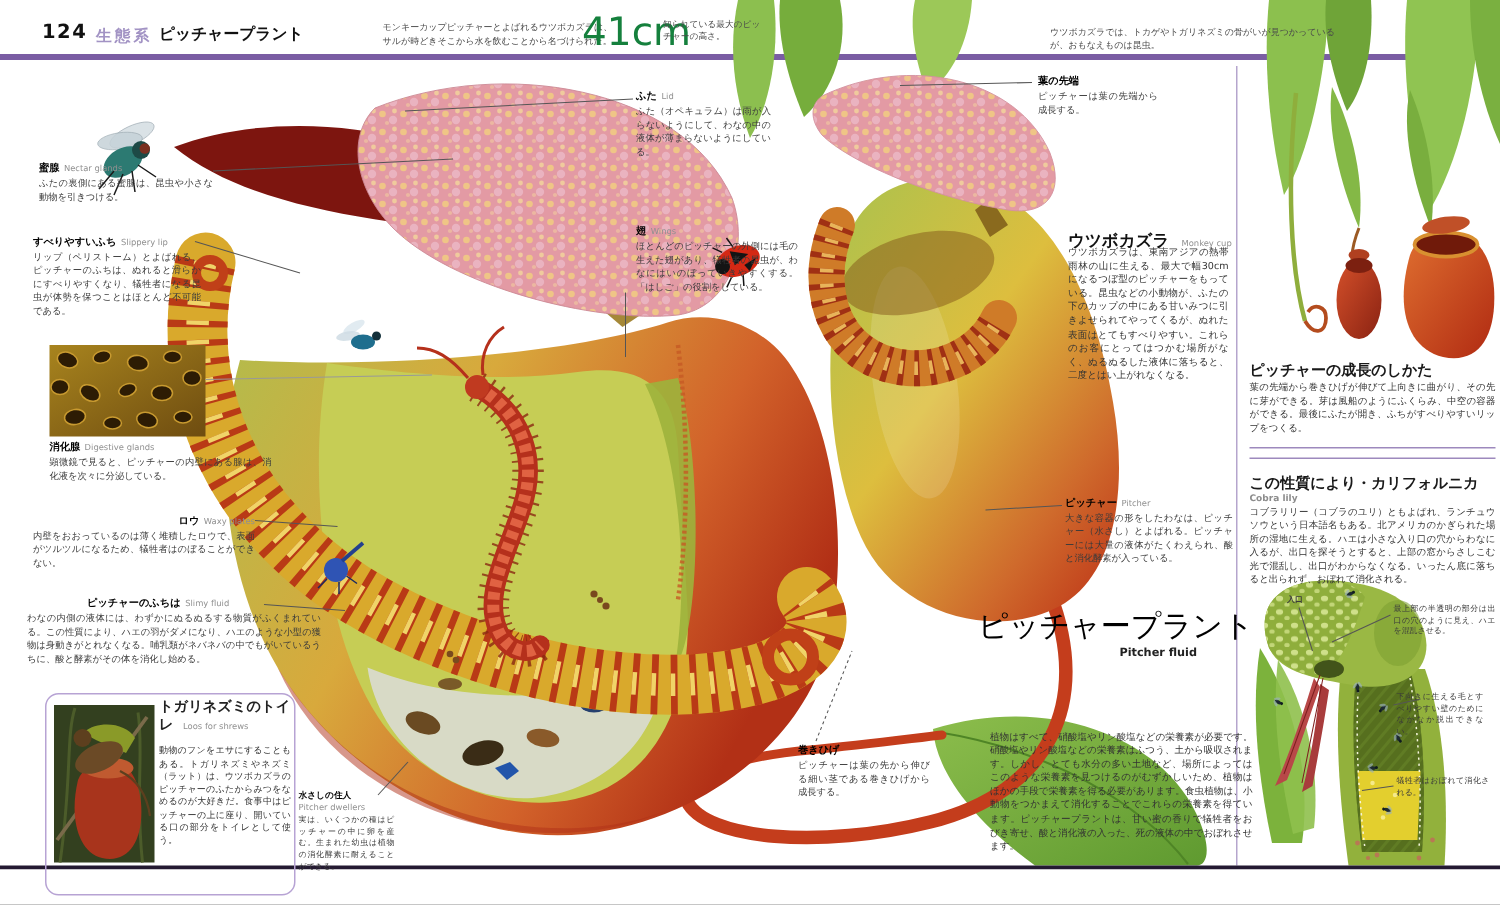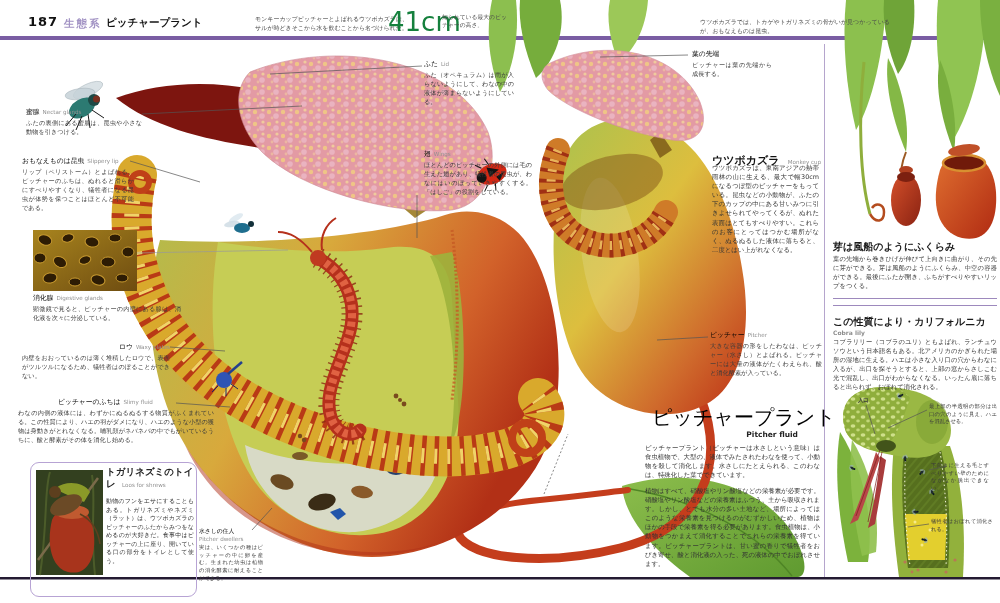--- a/index.html
+++ b/index.html
@@ -9,21 +9,21 @@
   .txt{position:absolute;z-index:3}
   
   .pagenum{font-size:13px;font-weight:bold;color:#111;letter-spacing:1px}
   .category{font-size:10.5px;font-weight:bold;color:#a293c4;letter-spacing:2px}
   .htitle{font-size:10.5px;font-weight:bold;color:#111}
   .hfact{font-size:6px;line-height:1.5;color:#4a4a4a}
   .stat{font-size:26px;color:#15803d;letter-spacing:0}
   .statcap{font-size:5.8px;line-height:1.45;color:#4a4a4a}
   
   .ann{position:absolute;z-index:3;font-size:6.2px;line-height:1.45;color:#3b3b3b}
-  .lbl{font-weight:normal;color:#000;font-size:6.8px}
+  .lbl{font-weight:bold;color:#000;font-size:6.8px}
   .en{font-weight:normal;color:#909090;font-size:5.6px;margin-left:3px}
   .bd{margin-top:1px;text-align:justify}
   .r{text-align:right}
   
   .secTitle{font-size:11px;font-weight:bold;color:#111}
   .secTitleSm{font-size:10px;font-weight:bold;color:#1a1a1a}
   .enBig{font-size:6px;font-weight:bold;color:#8d8d8d}
   .body{font-size:6.4px;line-height:1.42;color:#333;text-align:justify}
   .articleTitle{font-family:"DejaVu Serif",serif;font-size:20px;color:#000;letter-spacing:0px;white-space:nowrap}
   .articleEn{font-size:7.5px;font-weight:bold;color:#222;text-align:right}
@@ -288,35 +288,35 @@
       <path d="M 708,337 L 657,340"></path>
       <path d="M 866,405 L 875,434"></path>
       <path d="M 927,410 L 888,428"></path>
       <path d="M 929,470 L 947,466"></path>
       <path d="M 929,524 L 908,527"></path>
     </g>
 
     <rect x="0" y="577" width="1000" height="2.5" fill="#241a32"></rect>
   </svg>
 
-  <div class="txt pagenum" style="left:28px;top:14px">187</div>
+  <div class="txt pagenum" style="left:28px;top:14px">124</div>
   <div class="txt category" style="left:64px;top:17px">生態系</div>
   <div class="txt htitle" style="left:106px;top:16px">ピッチャープラント</div>
   <div class="txt hfact" style="left:255px;top:14px;width:158px">モンキーカップピッチャーとよばれるウツボカズラは、サルが時どきそこから水を飲むことから名づけられた。</div>
   <div class="txt stat" style="left:388px;top:7px">41cm</div>
   <div class="txt statcap" style="left:442px;top:13px;width:70px">知られている最大のピッチャーの高さ。</div>
   <div class="txt hfact" style="left:700px;top:17px;width:192px">ウツボカズラでは、トカゲやトガリネズミの骨がいが見つかっているが、おもなえものは昆虫。</div>
 
   <div class="ann" style="left:26px;top:108px;width:116px">
     <span class="lbl">蜜腺</span><span class="en">Nectar glands</span>
     <div class="bd">ふたの裏側にある蜜腺は、昆虫や小さな動物を引きつける。</div>
   </div>
 
   <div class="ann" style="left:22px;top:157px;width:112px">
-    <span class="lbl">おもなえものは昆虫</span><span class="en">Slippery lip</span>
+    <span class="lbl">すべりやすいふち</span><span class="en">Slippery lip</span>
     <div class="bd">リップ（ペリストーム）とよばれる、ピッチャーのふちは、ぬれると滑らかにすべりやすくなり、犠牲者になる昆虫が体勢を保つことはほとんど不可能である。</div>
   </div>
 
   <div class="ann" style="left:33px;top:294px;width:148px">
     <span class="lbl">消化腺</span><span class="en">Digestive glands</span>
     <div class="bd">顕微鏡で見ると、ピッチャーの内壁にある腺は、消化液を次々に分泌している。</div>
   </div>
 
   <div class="ann" style="left:22px;top:343px;width:148px">
     <div class="r"><span class="lbl">ロウ</span><span class="en">Waxy plates</span></div>
@@ -344,43 +344,46 @@
   <div class="ann" style="left:424px;top:60px;width:90px">
     <span class="lbl">ふた</span><span class="en">Lid</span>
     <div class="bd">ふた（オペキュラム）は雨が入らないようにして、わなの中の液体が薄まらないようにしている。</div>
   </div>
 
   <div class="ann" style="left:424px;top:150px;width:108px">
     <span class="lbl">翅</span><span class="en">Wings</span>
     <div class="bd">ほとんどのピッチャーの外側には毛の生えた翅があり、犠牲者の昆虫が、わなにはいのぼっていきやすくする。「はしご」の役割をしている。</div>
   </div>
 
+  <div class="ann" style="left:532px;top:496px;width:88px">
+    <span class="lbl">巻きひげ</span>
+    <div class="bd">ピッチャーは葉の先から伸びる細い茎である巻きひげから成長する。</div>
+  </div>
 
   <div class="ann" style="left:692px;top:50px;width:80px">
     <span class="lbl">葉の先端</span>
     <div class="bd">ピッチャーは葉の先端から成長する。</div>
   </div>
 
   <div class="txt" style="left:712px;top:149px">
     <span class="secTitle">ウツボカズラ</span>
     <span class="en">Monkey cup</span>
   </div>
   <div class="txt body" style="left:712px;top:164px;width:107px">ウツボカズラは、東南アジアの熱帯雨林の山に生える、最大で幅30cmになるつぼ型のピッチャーをもっている。昆虫などの小動物が、ふたの下のカップの中にある甘いみつに引きよせられてやってくるが、ぬれた表面はとてもすべりやすい。これらのお客にとってはつかむ場所がなく、ぬるぬるした液体に落ちると、二度とはい上がれなくなる。</div>
 
   <div class="ann" style="left:710px;top:331px;width:112px">
     <span class="lbl">ピッチャー</span><span class="en">Pitcher</span>
     <div class="bd">大きな容器の形をしたわなは、ピッチャー（水さし）とよばれる。ピッチャーには大量の液体がたくわえられ、酸と消化酵素が入っている。</div>
   </div>
 
   <div class="txt articleTitle" style="left:652px;top:404px">ピッチャープラント</div>
   <div class="txt articleEn" style="left:652px;top:430px;width:146px">Pitcher fluid</div>
-  <div class="txt body" style="left:645px;top:444px;width:175px">ピッチャープラント（ピッチャーは水さしという意味）は食虫植物で、大型の、液体でみたされたわなを使って、小動物を殺して消化します。水さしにたとえられる、このわなは、特殊化した葉でできています。</div>
-  <div class="txt body" style="left:645px;top:487px;width:175px">植物はすべて、硝酸塩やリン酸塩などの栄養素が必要です。硝酸塩やリン酸塩などの栄養素はふつう、土から吸収されます。しかし、とても水分の多い土地など、場所によってはこのような栄養素を見つけるのがむずかしいため、植物はほかの手段で栄養素を得る必要があります。食虫植物は、小動物をつかまえて消化することでこれらの栄養素を得ています。ピッチャープラントは、甘い蜜の香りで犠牲者をおびき寄せ、酸と消化液の入った、死の液体の中でおぼれさせます。</div>
-
-  <div class="txt secTitleSm" style="left:833px;top:240px">芽は風船のようにふくらみ</div>
+  <div class="txt body" style="left:660px;top:487px;width:175px">植物はすべて、硝酸塩やリン酸塩などの栄養素が必要です。硝酸塩やリン酸塩などの栄養素はふつう、土から吸収されます。しかし、とても水分の多い土地など、場所によってはこのような栄養素を見つけるのがむずかしいため、植物はほかの手段で栄養素を得る必要があります。食虫植物は、小動物をつかまえて消化することでこれらの栄養素を得ています。ピッチャープラントは、甘い蜜の香りで犠牲者をおびき寄せ、酸と消化液の入った、死の液体の中でおぼれさせます。</div>
+
+  <div class="txt secTitleSm" style="left:833px;top:240px">ピッチャーの成長のしかた</div>
   <div class="txt body" style="left:833px;top:255px;width:164px;font-size:6.3px">葉の先端から巻きひげが伸びて上向きに曲がり、その先に芽ができる。芽は風船のようにふくらみ、中空の容器ができる。最後にふたが開き、ふちがすべりやすいリップをつくる。</div>
 
   <div class="txt secTitleSm" style="left:833px;top:315px;white-space:nowrap">この性質により・カリフォルニカ</div>
   <div class="txt enBig" style="left:833px;top:329px">Cobra lily</div>
   <div class="txt body" style="left:833px;top:338px;width:164px;font-size:6.3px">コブラリリー（コブラのユリ）ともよばれ、ランチュウソウという日本語名もある。北アメリカのかぎられた場所の湿地に生える。ハエは小さな入り口の穴からわなに入るが、出口を探そうとすると、上部の窓からさしこむ光で混乱し、出口がわからなくなる。いったん底に落ちると出られず、おぼれて消化される。</div>
 
   <div class="txt tiny" style="left:858px;top:397px;font-weight:bold">入口</div>
   <div class="txt tiny" style="left:929px;top:403px;width:68px;text-align:justify">最上部の半透明の部分は出口の穴のように見え、ハエを混乱させる。</div>
   <div class="txt tiny" style="left:931px;top:462px;width:58px;text-align:justify">下向きに生える毛とすべりやすい壁のためになかなか脱出できない。</div>
   <div class="txt tiny" style="left:931px;top:518px;width:62px;text-align:justify">犠牲者はおぼれて消化される。</div>

